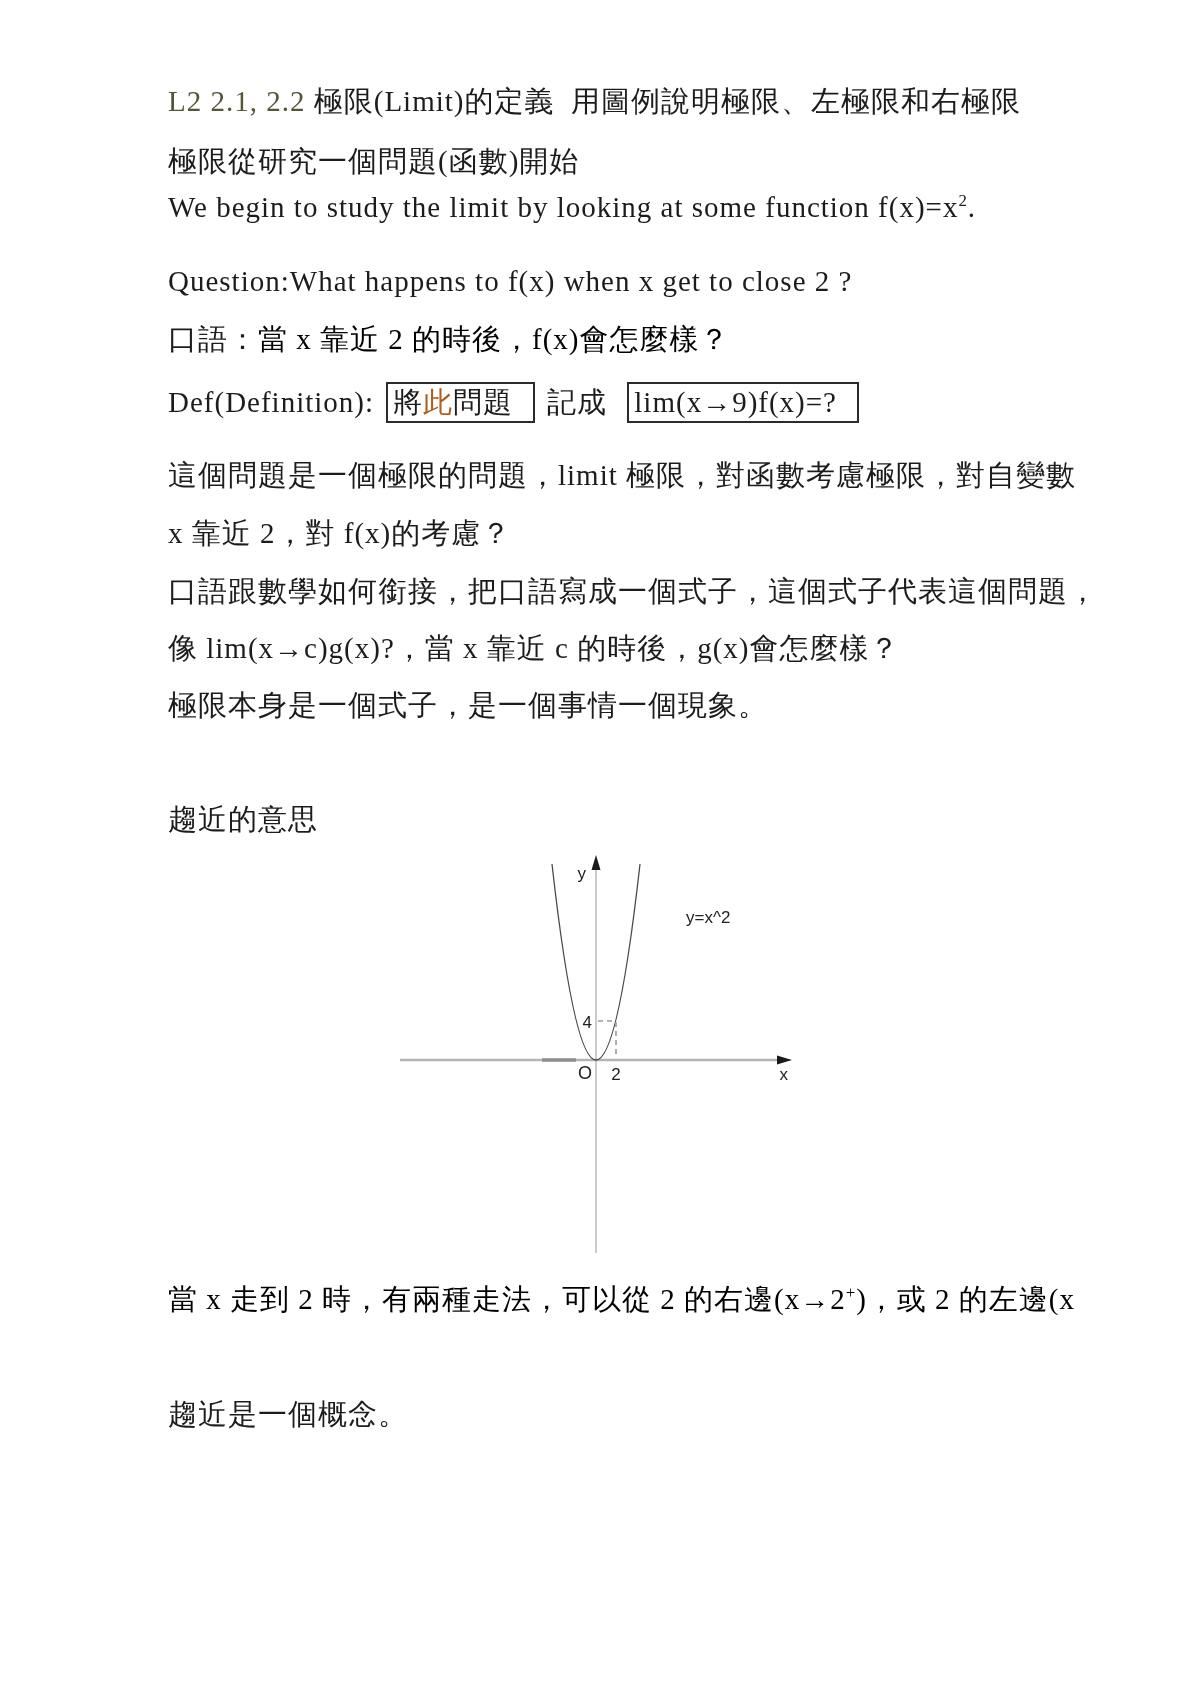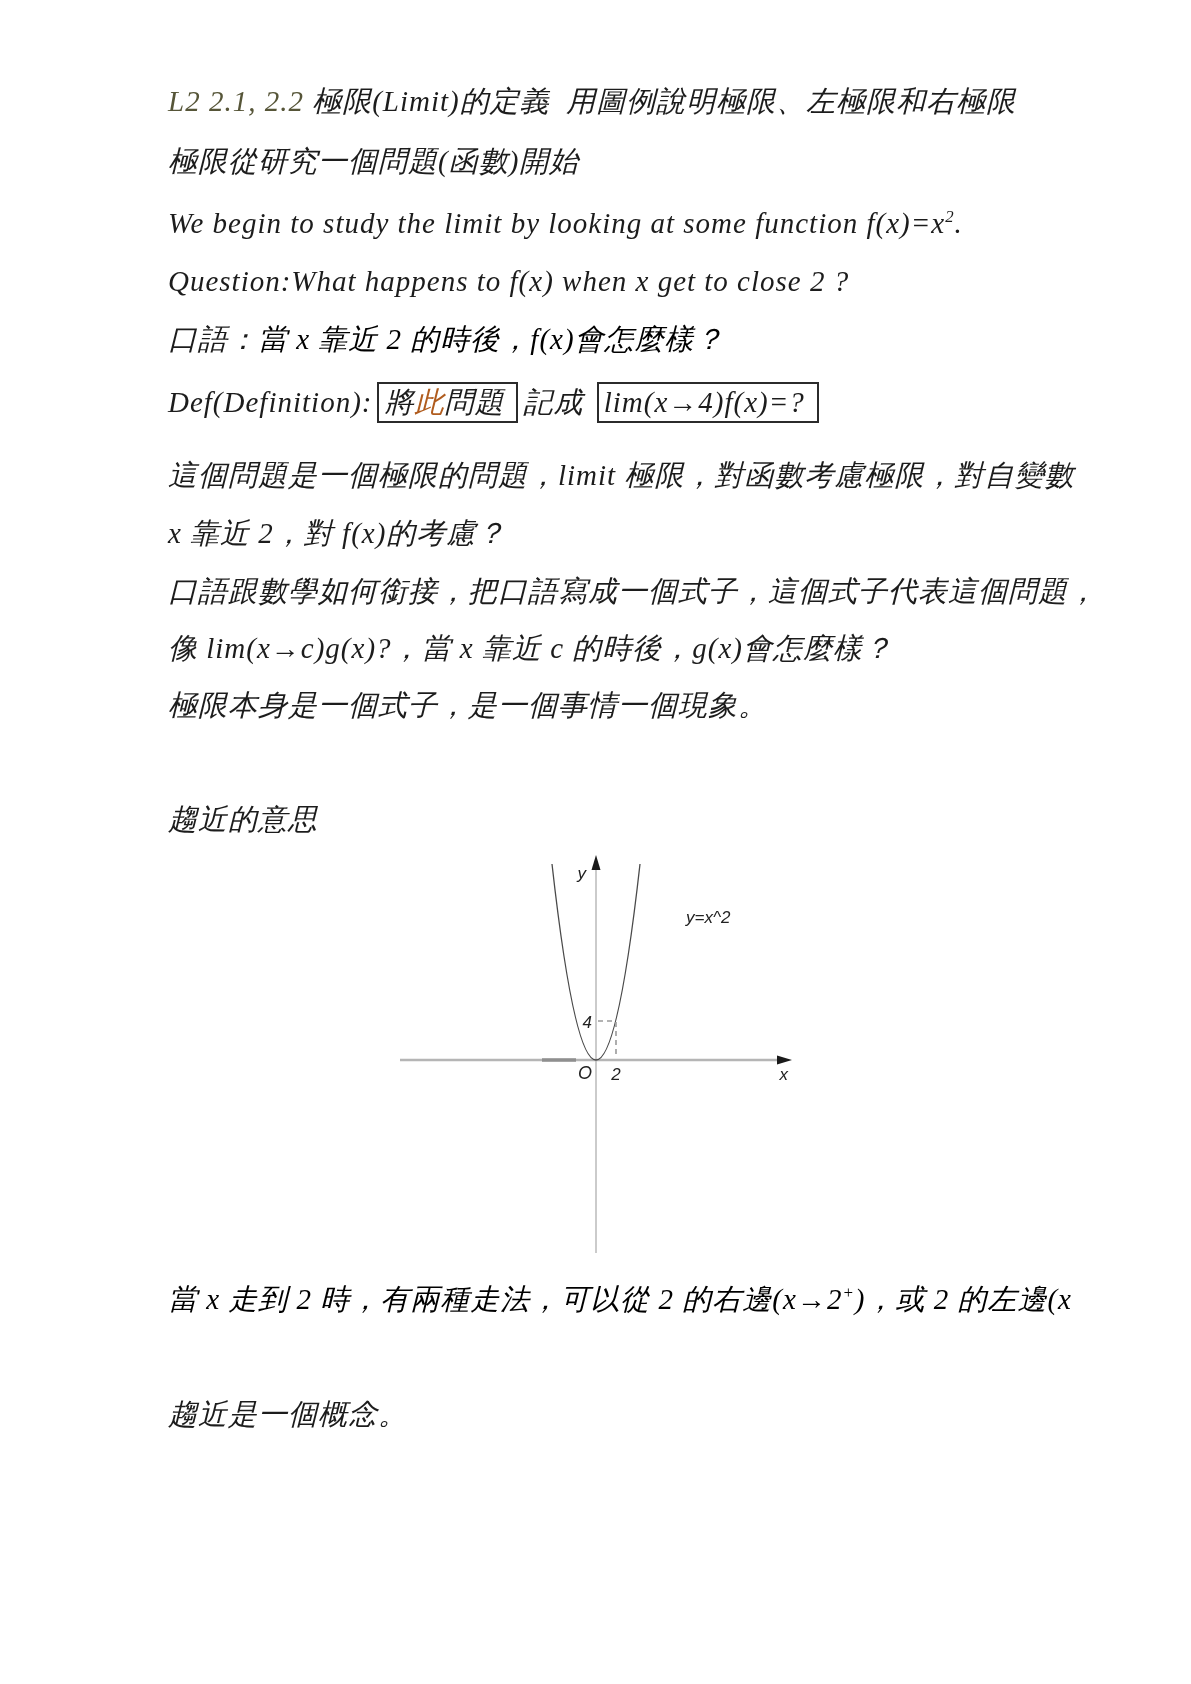--- a/index.html
+++ b/index.html
@@ -4,40 +4,39 @@
 <style>
   html,body{margin:0;padding:0;background:#e8e8e8;}
   .page{
     position:relative;
     width:1191px;height:1684px;
     background:#ffffff;
     margin:0 auto;
     font-family:"Liberation Serif","DejaVu Serif",serif;
     color:#1c1c1c;
     overflow:hidden;
-    font-style:italic;
   }
   .line{
     position:absolute;
     left:168px;
     font-size:29px;
     line-height:34px;
     letter-spacing:1px;
     white-space:pre-wrap;
   }
   .olive{color:#565538;}
   .purple{color:#000000;}
   .orange{color:#b05c1e;}
   .black{color:#1c1c1c;}
   sup{font-size:0.58em;vertical-align:super;line-height:0;}
   .boxed{
     display:inline-block;
     border:2px solid #2b2b2b;
-    padding:2px 12px 3px 5px;
-    margin:0 5px;
+    padding:2px 20px 3px 5px;
+    margin:0 12px;
     line-height:1.12;
   }
   .figure-wrap{
     position:absolute;
     left:390px;top:843px;
     width:410px;height:420px;
   }
   svg text{
     font-family:"Liberation Sans","DejaVu Sans",sans-serif;
     fill:#222222;
@@ -45,27 +44,27 @@
 </style>
 </head>
 <body>
 
 <div class="page">
 
   <div class="line" style="top:84px"><span class="olive">L2 2.1, 2.2 </span><span class="black">極限(Limit)的定義  用圖例說明極限、左極限和右極限</span></div>
 
   <div class="line" style="top:144px">極限從研究一個問題(函數)開始</div>
 
-  <div class="line" style="top:206px"><span>We begin to study the limit by looking at some function f(x)=x</span><sup>2</sup><span>.</span></div>
+  <div class="line" style="top:190px"><span>We begin to study the limit by looking at some function f(x)=x</span><sup>2</sup><span>.</span></div>
 
   <div class="line" style="top:264px">Question:What happens to f(x) when x get to close 2 ?</div>
 
   <div class="line" style="top:322px"><span class="black">口語：</span><span class="purple">當 x 靠近 2 的時後，f(x)會怎麼樣？</span></div>
 
-  <div class="line" style="top:382px"><span>Def(Definition):</span><span class="boxed"><span>將</span><span class="orange">此</span><span>問題</span></span><span>記成 </span><span class="boxed">lim(x→4)f(x)=?</span></div>
+  <div class="line" style="top:382px"><span>Def(Definition):</span><span class="boxed"><span>將</span><span class="orange">此</span><span>問題</span></span><span>記成 </span><span class="boxed">lim(x→9)f(x)=?</span></div>
 
   <div class="line" style="top:458px">這個問題是一個極限的問題，limit 極限，對函數考慮極限，對自變數</div>
   <div class="line" style="top:516px">x 靠近 2，對 f(x)的考慮？</div>
 
   <div class="line" style="top:574px">口語跟數學如何銜接，把口語寫成一個式子，這個式子代表這個問題，</div>
   <div class="line" style="top:631px">像 lim(x→c)g(x)?，當 x 靠近 c 的時後，g(x)會怎麼樣？</div>
 
   <div class="line" style="top:688px">極限本身是一個式子，是一個事情一個現象。</div>
 
   <div class="line" style="top:802px">趨近的意思</div>

